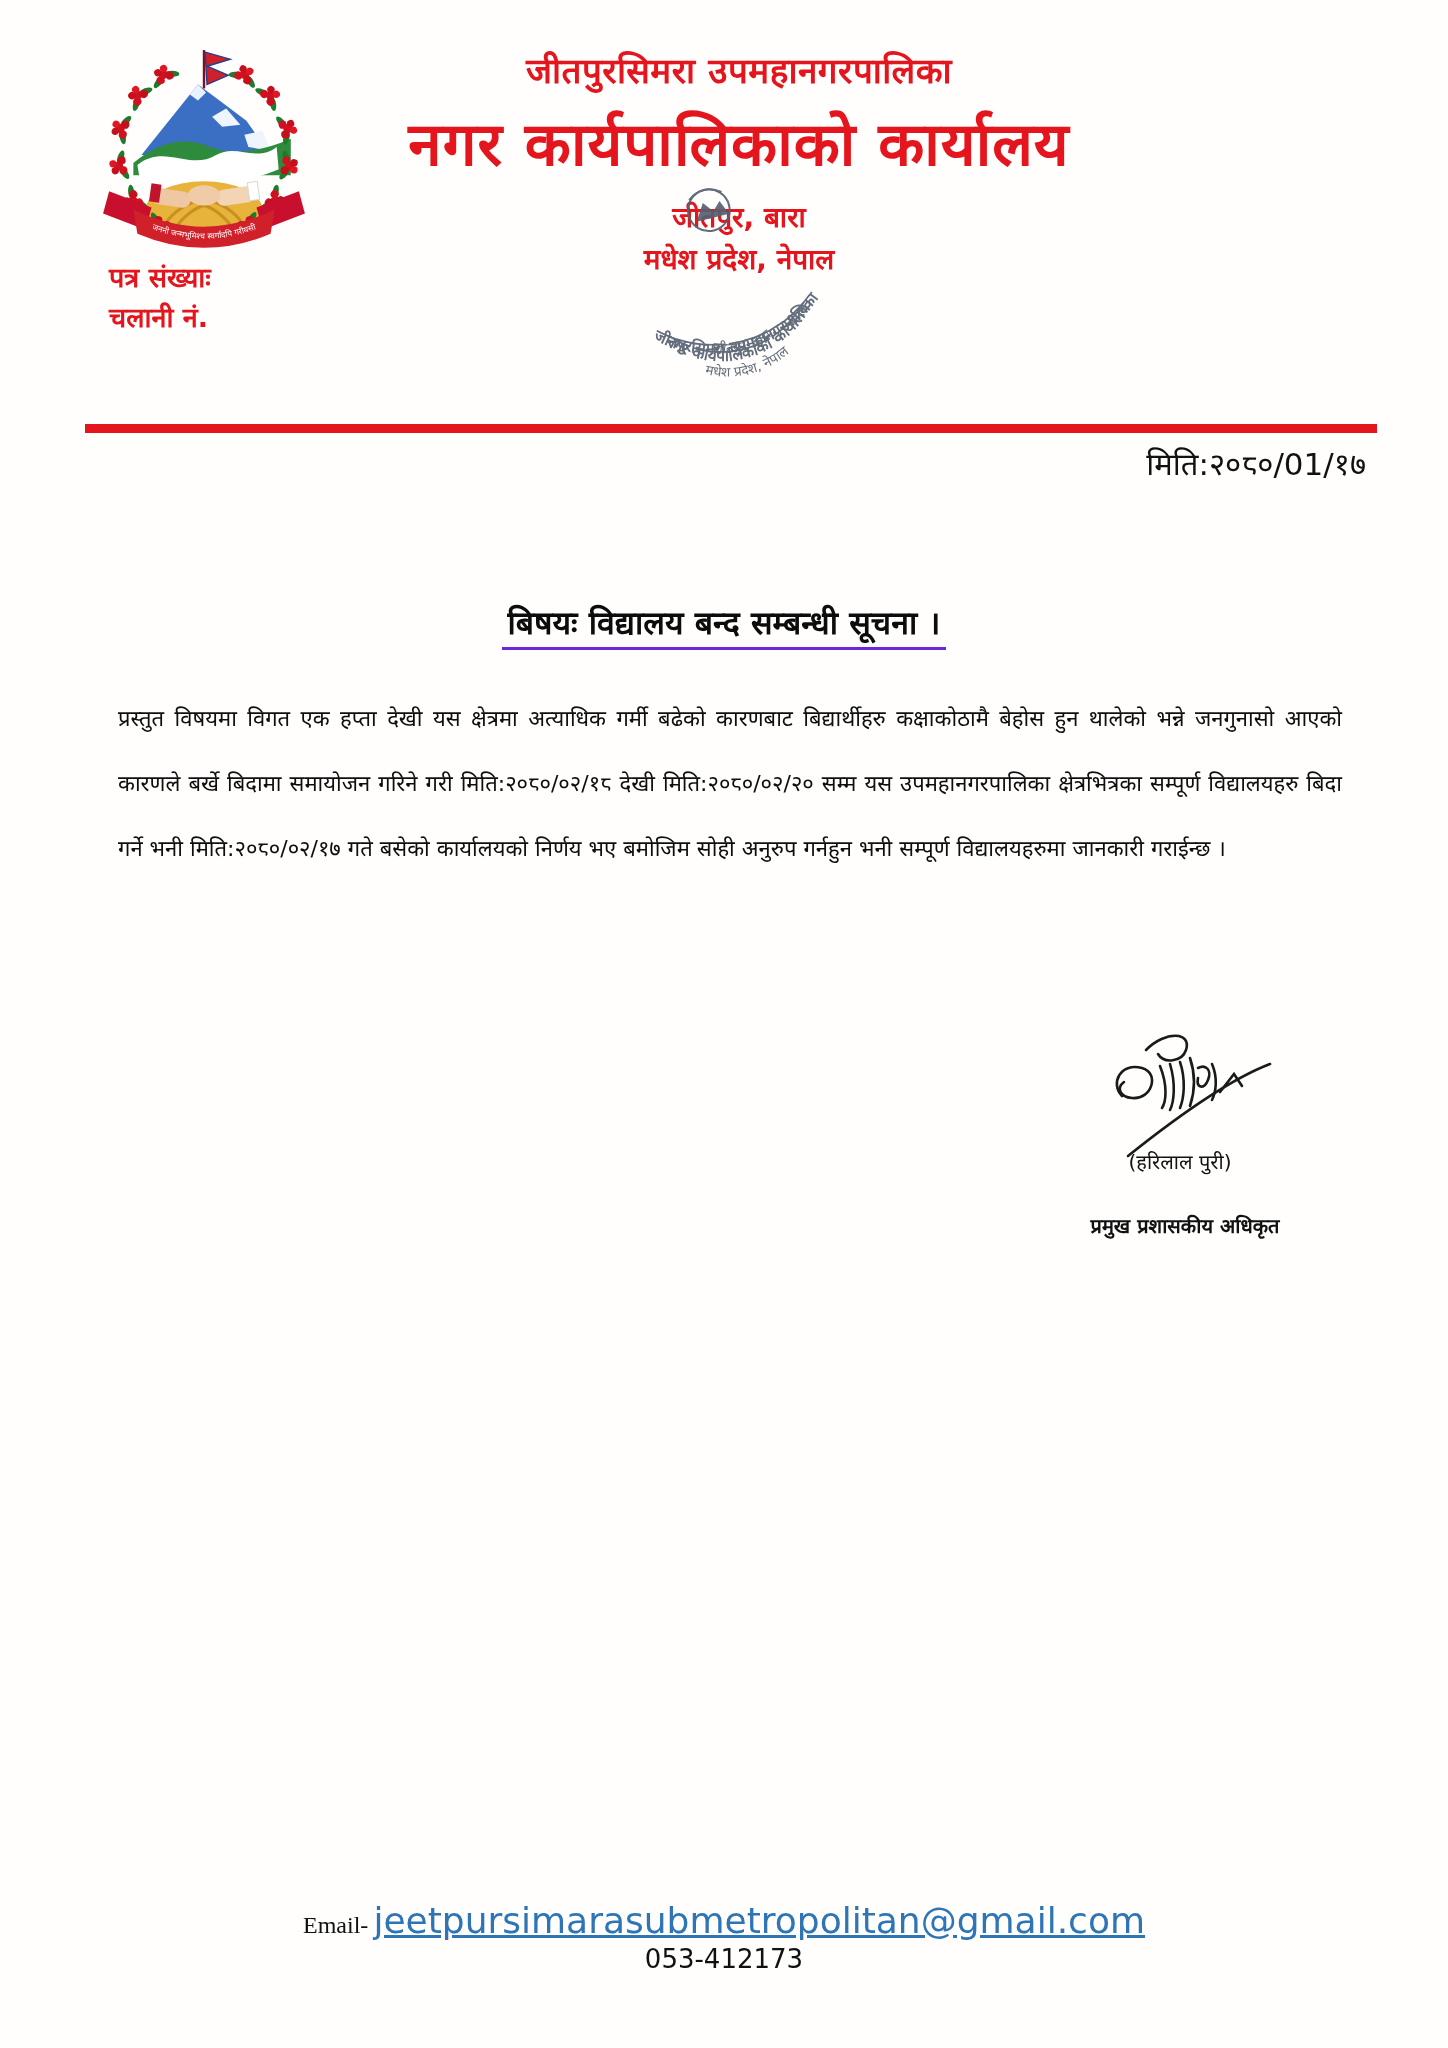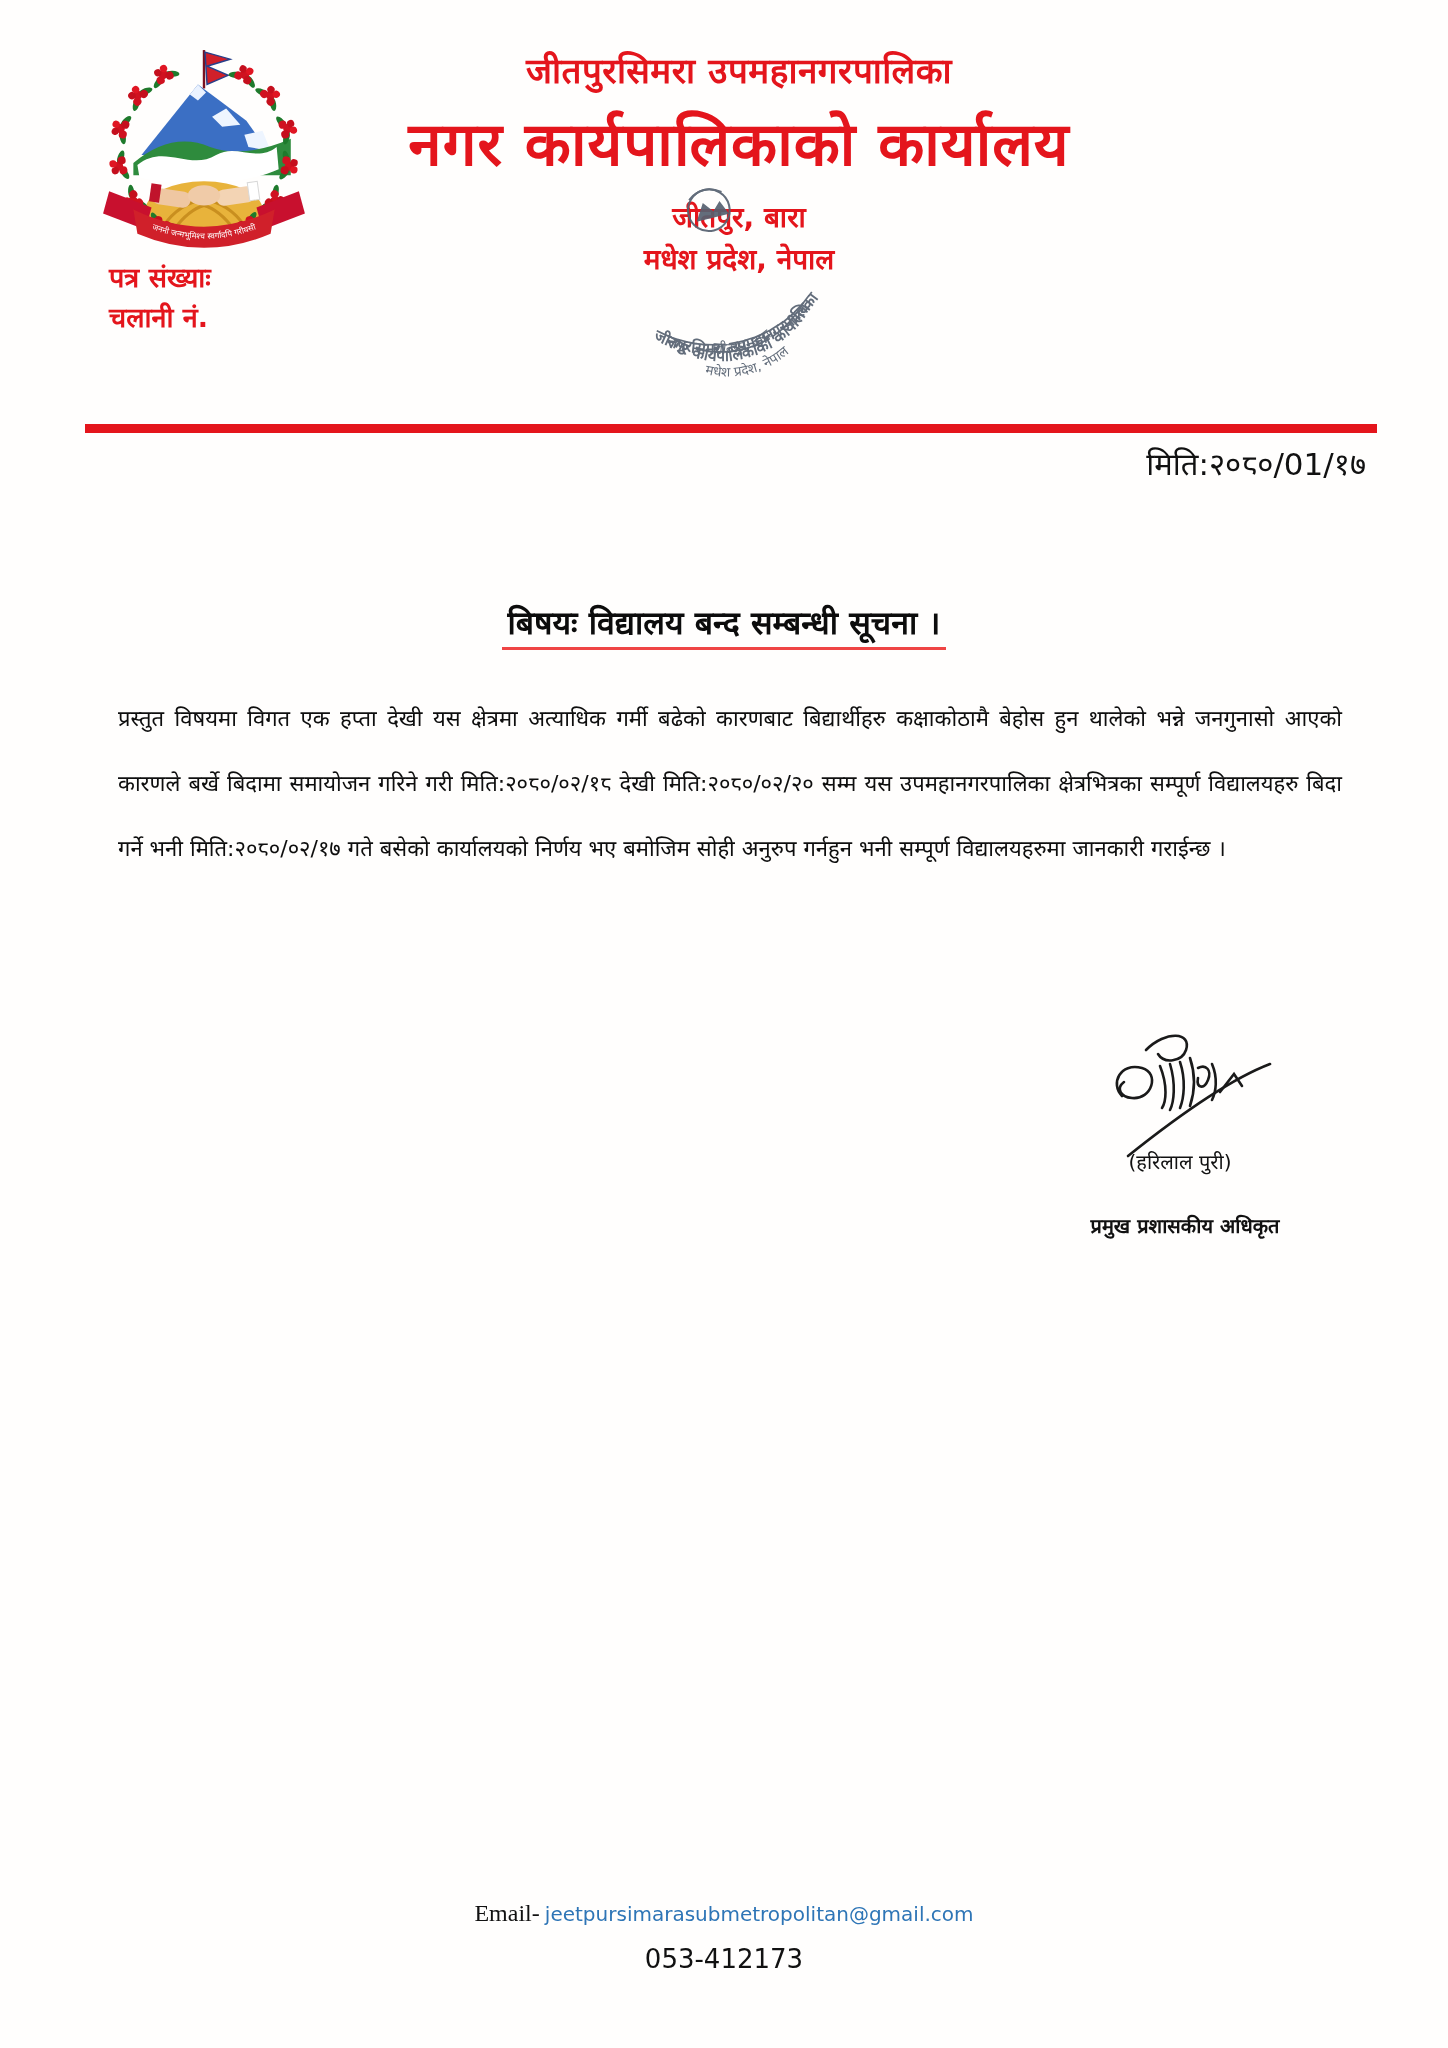--- a/index.html
+++ b/index.html
@@ -14,34 +14,34 @@
   .lh-muni{font-size:35px;font-weight:bold;letter-spacing:.5px;}
   .lh-office{font-size:60px;font-weight:bold;margin-top:8px;letter-spacing:1px;}
   .lh-addr1{font-size:28px;font-weight:bold;margin-top:14px;}
   .lh-addr2{font-size:28px;font-weight:bold;margin-top:4px;}
   .refs{position:absolute;left:86px;top:258px;color:#e4151c;font-weight:bold;font-size:27px;line-height:40px;margin-left:23px;}
   .stamp{position:absolute;left:598px;top:162px;width:260px;height:250px;transform:rotate(-14deg);opacity:.92;}
   .rule{position:absolute;left:85px;width:1292px;top:424px;height:9px;background:#e4151c;}
   .date-line{position:absolute;right:82px;top:442px;font-size:31px;color:#111;}
   
   .subject{position:absolute;left:0;right:0;top:600px;text-align:center;}
-  .subject span{font-size:32px;font-weight:bold;color:#0c0c0c;border-bottom:3px solid #ef4444;padding:0 6px 5px 6px;}
+  .subject span{font-size:32px;font-weight:bold;color:#0c0c0c;border-bottom:3px solid #6d28d9;padding:0 6px 5px 6px;}
   .body-text{
     position:absolute;left:118px;width:1224px;top:686px;
     font-size:22px;line-height:65px;color:#0e0e0e;
     text-align:justify;
   }
   
   .sig-scribble{position:absolute;left:1108px;top:1028px;width:170px;height:135px;}
   .sig-name{position:absolute;left:1040px;width:280px;top:1148px;text-align:center;font-size:20px;color:#111;}
   .sig-title{position:absolute;left:1000px;width:370px;top:1212px;text-align:center;font-size:20px;font-weight:bold;color:#111;}
   
   .footer-email{position:absolute;left:0;right:0;top:1900px;text-align:center;}
   .footer-email .lbl{font-size:24px;color:#111;font-family:Liberation Serif, serif;}
-  .footer-email a{font-size:20px;color:#2e75b6;cursor:pointer;}
+  .footer-email a{font-size:36px;color:#2e75b6;text-decoration:underline;cursor:pointer;}
   .footer-phone{position:absolute;left:0;right:0;top:1944px;text-align:center;font-size:26px;color:#111;}
 </style>
 </head>
 <body>
 
 <div class="page">
 
   <svg class="emblem" viewBox="0 0 220 220" aria-hidden="true">
     <defs>
       <g id="fl">

